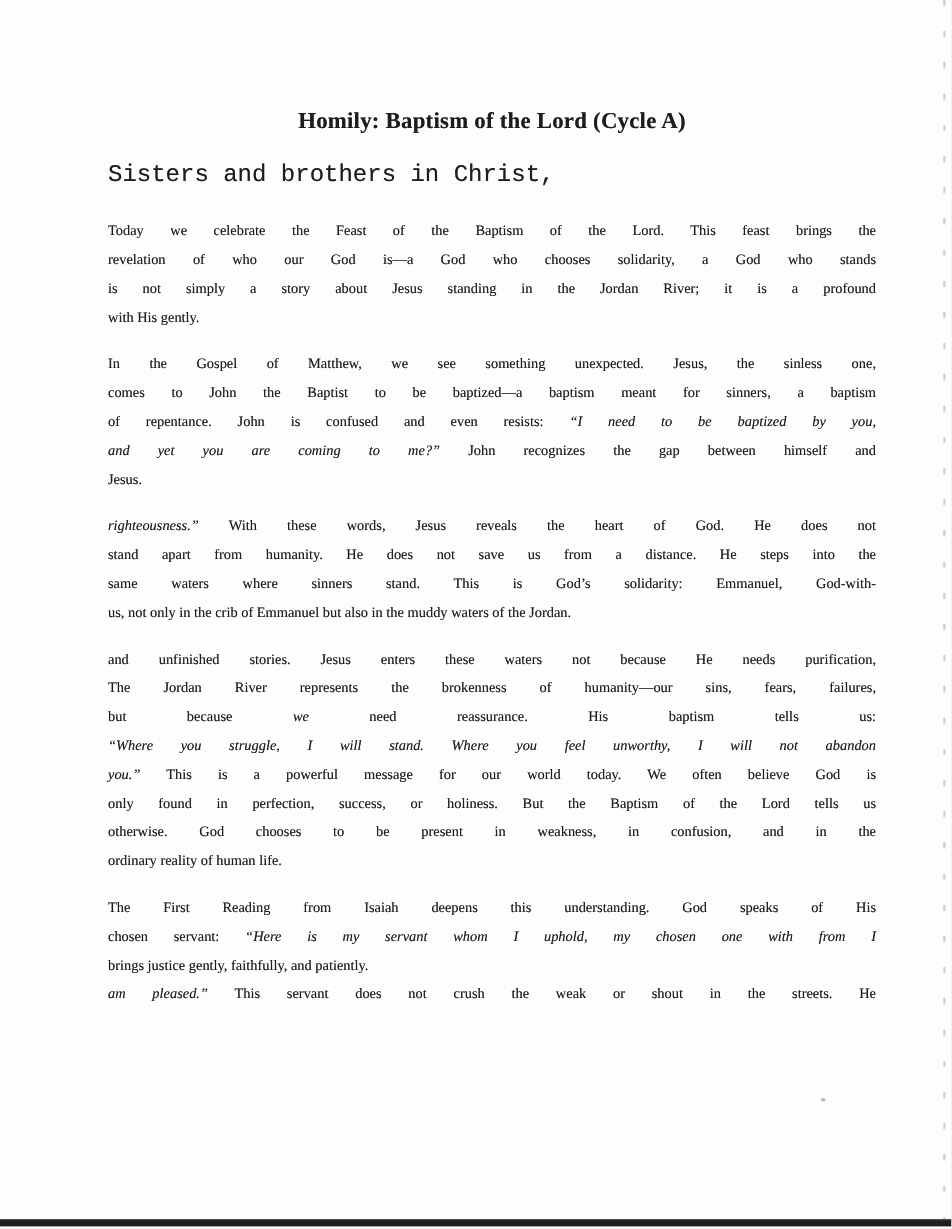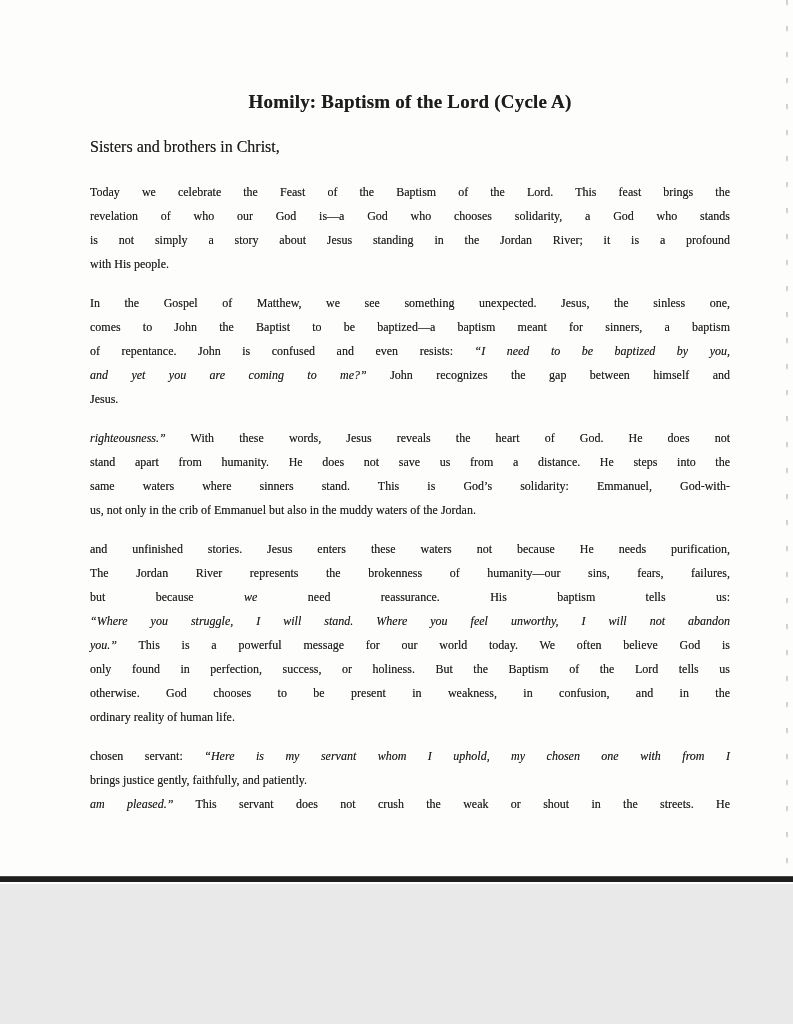--- a/index.html
+++ b/index.html
@@ -3,21 +3,21 @@
 <meta charset="utf-8">
 <style>
   html, body {
     margin: 0;
     padding: 0;
     background: #e9e9e9;
   }
   .canvas {
     position: relative;
     width: 793px;
-    height: 884px;
+    height: 1024px;
     margin: 0 auto;
     background: #fdfdfc;
     overflow: hidden;
     font-family: "Liberation Serif", "DejaVu Serif", serif;
     color: #1d1d1d;
   }
   .content {
     position: absolute;
     left: 90px;
     top: 90px;
@@ -26,24 +26,25 @@
   .title {
     font-size: 19px;
     font-weight: bold;
     text-align: center;
     line-height: 24px;
     margin: 0 0 21px 0;
     letter-spacing: 0.2px;
     text-shadow: 0 0 0.5px rgba(0,0,0,0.55);
   }
   .salutation {
-    font-size: 16px;
+    font-size: 20px;
     line-height: 24px;
     margin: 0 0 21px 0;
     text-shadow: 0 0 0.4px rgba(0,0,0,0.5);
+    font-family: Liberation Mono, monospace;
   }
   .para {
     margin: 0 0 15px 0;
     font-size: 12px;
     line-height: 24px;
     text-shadow: 0 0 0.4px rgba(0,0,0,0.5);
   }
   .line {
     text-align: justify;
     text-align-last: justify;
@@ -94,21 +95,21 @@
 
 <div class="canvas">
   <div class="content">
     <h1 class="title">Homily: Baptism of the Lord (Cycle A)</h1>
     <p class="salutation">Sisters and brothers in Christ,</p>
     <div id="paragraphs">
         <div class="para">
           <div class="line"><span>Today we celebrate the Feast of the Baptism of the Lord. This feast brings the</span></div>
           <div class="line"><span>revelation of who our God is—a God who chooses solidarity, a God who stands</span></div>
           <div class="line"><span>is not simply a story about Jesus standing in the Jordan River; it is a profound</span></div>
-          <div class="line last"><span>with His people.</span></div>
+          <div class="line last"><span>with His gently.</span></div>
         </div>
         <div class="para">
           <div class="line"><span>In the Gospel of Matthew, we see something unexpected. Jesus, the sinless one,</span></div>
           <div class="line"><span>comes to John the Baptist to be baptized—a baptism meant for sinners, a baptism</span></div>
           <div class="line"><span>of repentance. John is confused and even resists: </span><span class="it">“I need to be baptized by you,</span></div>
           <div class="line"><span class="it">and yet you are coming to me?”</span><span> John recognizes the gap between himself and</span></div>
           <div class="line last"><span>Jesus.</span></div>
         </div>
         <div class="para">
           <div class="line"><span class="it">righteousness.”</span><span> With these words, Jesus reveals the heart of God. He does not</span></div>
@@ -120,20 +121,21 @@
           <div class="line"><span>and unfinished stories. Jesus enters these waters not because He needs purification,</span></div>
           <div class="line"><span>The Jordan River represents the brokenness of humanity—our sins, fears, failures,</span></div>
           <div class="line"><span>but because </span><span class="it">we</span><span> need reassurance. His baptism tells us:</span></div>
           <div class="line"><span class="it">“Where you struggle, I will stand. Where you feel unworthy, I will not abandon</span></div>
           <div class="line"><span class="it">you.”</span><span> This is a powerful message for our world today. We often believe God is</span></div>
           <div class="line"><span>only found in perfection, success, or holiness. But the Baptism of the Lord tells us</span></div>
           <div class="line"><span>otherwise. God chooses to be present in weakness, in confusion, and in the</span></div>
           <div class="line last"><span>ordinary reality of human life.</span></div>
         </div>
         <div class="para">
+          <div class="line"><span>The First Reading from Isaiah deepens this understanding. God speaks of His</span></div>
           <div class="line"><span>chosen servant: </span><span class="it">“Here is my servant whom I uphold, my chosen one with from I</span></div>
           <div class="line last"><span>brings justice gently, faithfully, and patiently.</span></div>
           <div class="line"><span class="it">am pleased.”</span><span> This servant does not crush the weak or shout in the streets. He</span></div>
         </div>
       </div>
   </div>
   <div class="right-artifact"></div>
   <div class="speck"></div>
   <div class="edge-bar"></div>
 </div>

